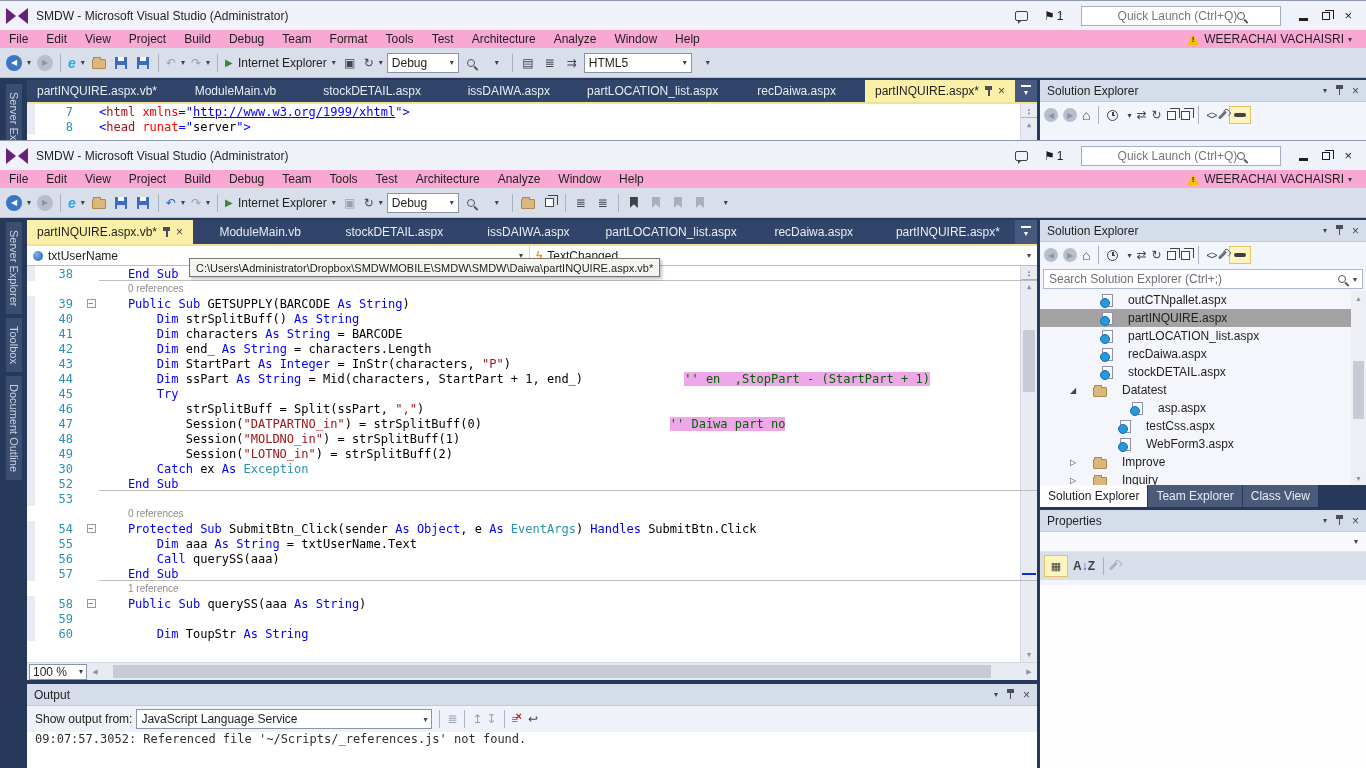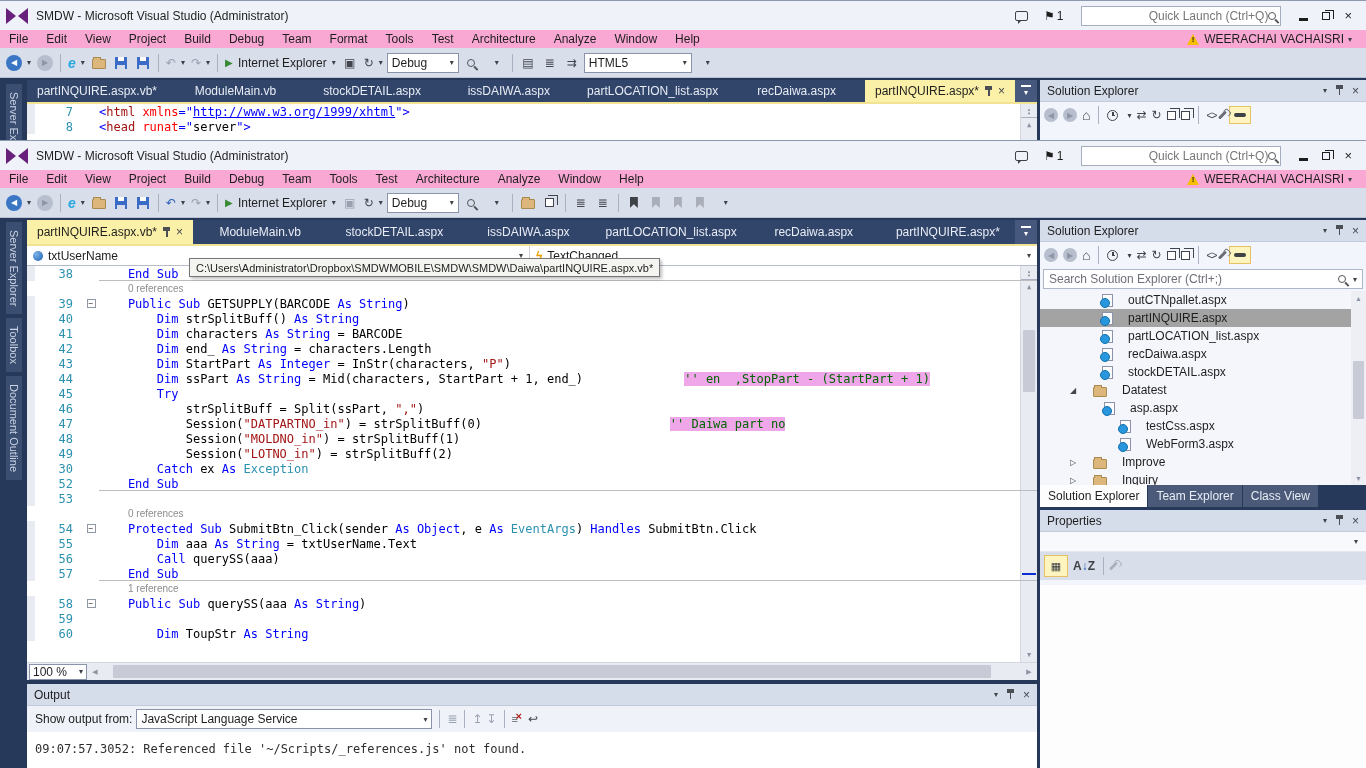--- a/index.html
+++ b/index.html
@@ -14,21 +14,21 @@
   .tsep{width:1px;height:18px;background:#A9B1C3;margin:0 3px}
   .combo{background:#fff;border:1px solid #8A93A9;height:20px;display:flex;align-items:center;padding:0 4px;justify-content:space-between}
   .dd{font-size:8px;color:#3E4145;margin-left:4px}
   .navcirc{width:16px;height:16px;border-radius:50%;display:flex;align-items:center;justify-content:center;color:#fff;font-size:8px}
   .navcirc.blue{background:#3A76C4}.navcirc.dis{background:#B7BecD;color:#8E96A6}
   .grayicon{color:#9AA1B0}.darkicon{color:#42454D}
   .logo{position:relative;width:22px;height:18px;margin-right:8px}
   .logo::before,.logo::after{content:"";position:absolute;top:1px;width:0;height:0;border-top:8px solid transparent;border-bottom:8px solid transparent}
   .logo::before{left:0;border-left:10px solid #68217A}
   .logo::after{right:0;border-right:10px solid #68217A}
-  .qlaunch{width:200px;height:20px;background:#fff;border:1px solid #A5AEC0;display:flex;align-items:center;justify-content:flex-end;padding:0 4px;color:#777;margin:0 10px}
+  .qlaunch{width:200px;height:20px;background:#fff;border:1px solid #A5AEC0;display:flex;align-items:center;justify-content:center;padding:0 4px;color:#777;margin:0 10px}
   .winbtns{display:flex;align-items:center;gap:14px;margin:0 8px;color:#1E1E1E}
   .i-min{width:9px;height:3px;background:#1E1E1E;margin-top:7px}
   .i-restore{width:8px;height:8px;border:1px solid #1E1E1E;position:relative;background:#EFF2F9}
   .i-restore::before{content:"";position:absolute;left:2px;top:-3px;width:8px;height:8px;border:1px solid #1E1E1E;border-bottom:none;border-left:none}
   .i-close{font-size:13px;line-height:10px}
   .i-bubble{width:13px;height:10px;border:1.5px solid #3E4145;border-radius:2px;position:relative}
   .i-bubble::after{content:"";position:absolute;left:2px;bottom:-4px;border-left:4px solid #3E4145;border-bottom:4px solid transparent}
   .i-warn{width:0;height:0;border-left:6px solid transparent;border-right:6px solid transparent;border-bottom:11px solid #F6BE00;position:relative;margin-right:5px}
   .i-warn::after{content:"!";position:absolute;left:-1.5px;top:1px;font-size:8px;font-weight:bold;color:#1E1E1E}
   .i-mag{width:8px;height:8px;border:1.5px solid #53565B;border-radius:50%;position:relative;display:inline-block}
@@ -107,21 +107,21 @@
   .ptab{padding:0 8px;display:flex;align-items:center;color:#E8ECF5;background:#4A5A78}
   .ptab.active{background:#FDFDFE;color:#1E1E1E}
   
   .navbar{height:20px;background:#fff;border-bottom:1px solid #B6BCCC;display:flex}
   .navhalf{display:flex;align-items:center;padding:0 6px;gap:5px}
   .navhalf .dd{margin-left:auto}
   .tooltip{position:absolute;z-index:30;height:19px;background:#F4F4F0;border:1px solid #767676;display:flex;align-items:center;padding:0 6px;font-size:11px;color:#1E1E1E;box-shadow:2px 2px 3px rgba(0,0,0,.25)}
   
   .output{position:absolute;background:#F2F5FB;display:flex;flex-direction:column}
   .outtoolbar{height:26px;display:flex;align-items:center;gap:4px;padding:0 8px;background:#EFF2F9}
-  .outbody{flex:1;background:#fff;font-family:"DejaVu Sans Mono",monospace;font-size:12px;color:#2E2E2E;padding:10px 8px}
+  .outbody{flex:1;background:#fff;font-family:"DejaVu Sans Mono",monospace;font-size:12px;color:#2E2E2E;padding:0 8px}
   .i-clear{position:relative;color:#5A5E66;font-size:11px}
   .i-clear::after{content:"×";position:absolute;right:-4px;top:-3px;color:#B02020;font-weight:bold;font-size:11px}
   .ie-e{color:#28A8E0;font-weight:bold;font-style:italic;font-size:14px;line-height:12px}
   .play{color:#388A34;font-size:10px}
   .lightning{color:#E8A000;font-weight:bold;font-size:12px}
 </style>
 </head>
 <body>
 
 <div class="win" id="win1" style="top:0;height:140px">
@@ -703,21 +703,21 @@
         </div>
         <div class="trow" style="padding-left: 62px;">
           <span class="i-page"></span>
           <span>stockDETAIL.aspx</span>
         </div>
         <div class="trow" style="padding-left: 28px;">
           <span class="tarrow">◢</span>
           <span class="i-folder"></span>
           <span>Datatest</span>
         </div>
-        <div class="trow" style="padding-left: 64px;">
+        <div class="trow" style="padding-left: 64px; margin-left: 28px;">
           <span class="i-page"></span>
           <span>asp.aspx</span>
         </div>
         <div class="trow" style="padding-left: 80px;">
           <span class="i-page"></span>
           <span>testCss.aspx</span>
         </div>
         <div class="trow" style="padding-left: 80px;">
           <span class="i-page"></span>
           <span>WebForm3.aspx</span>

